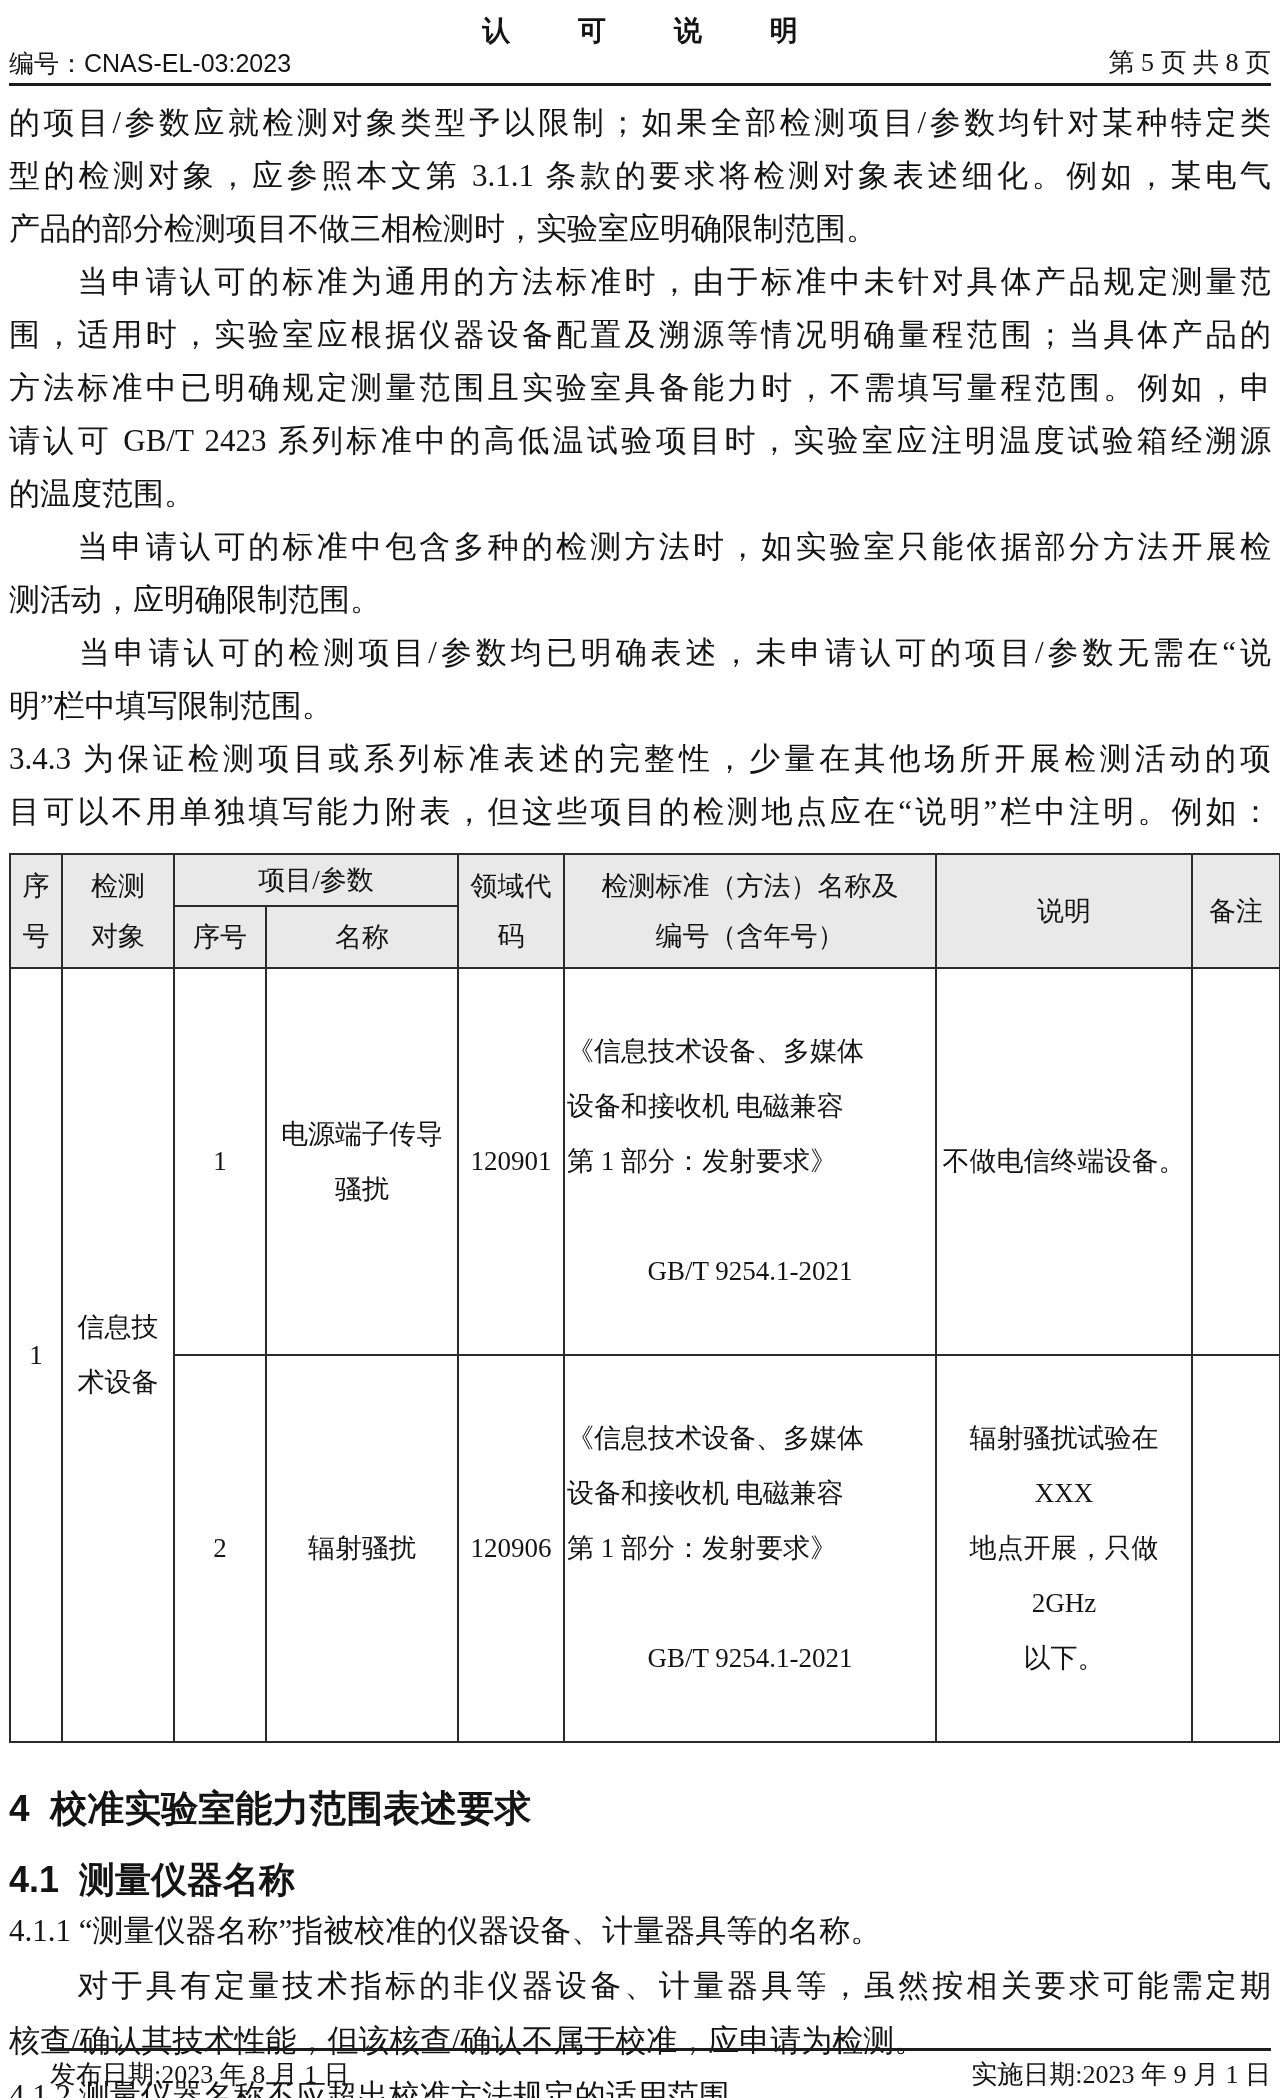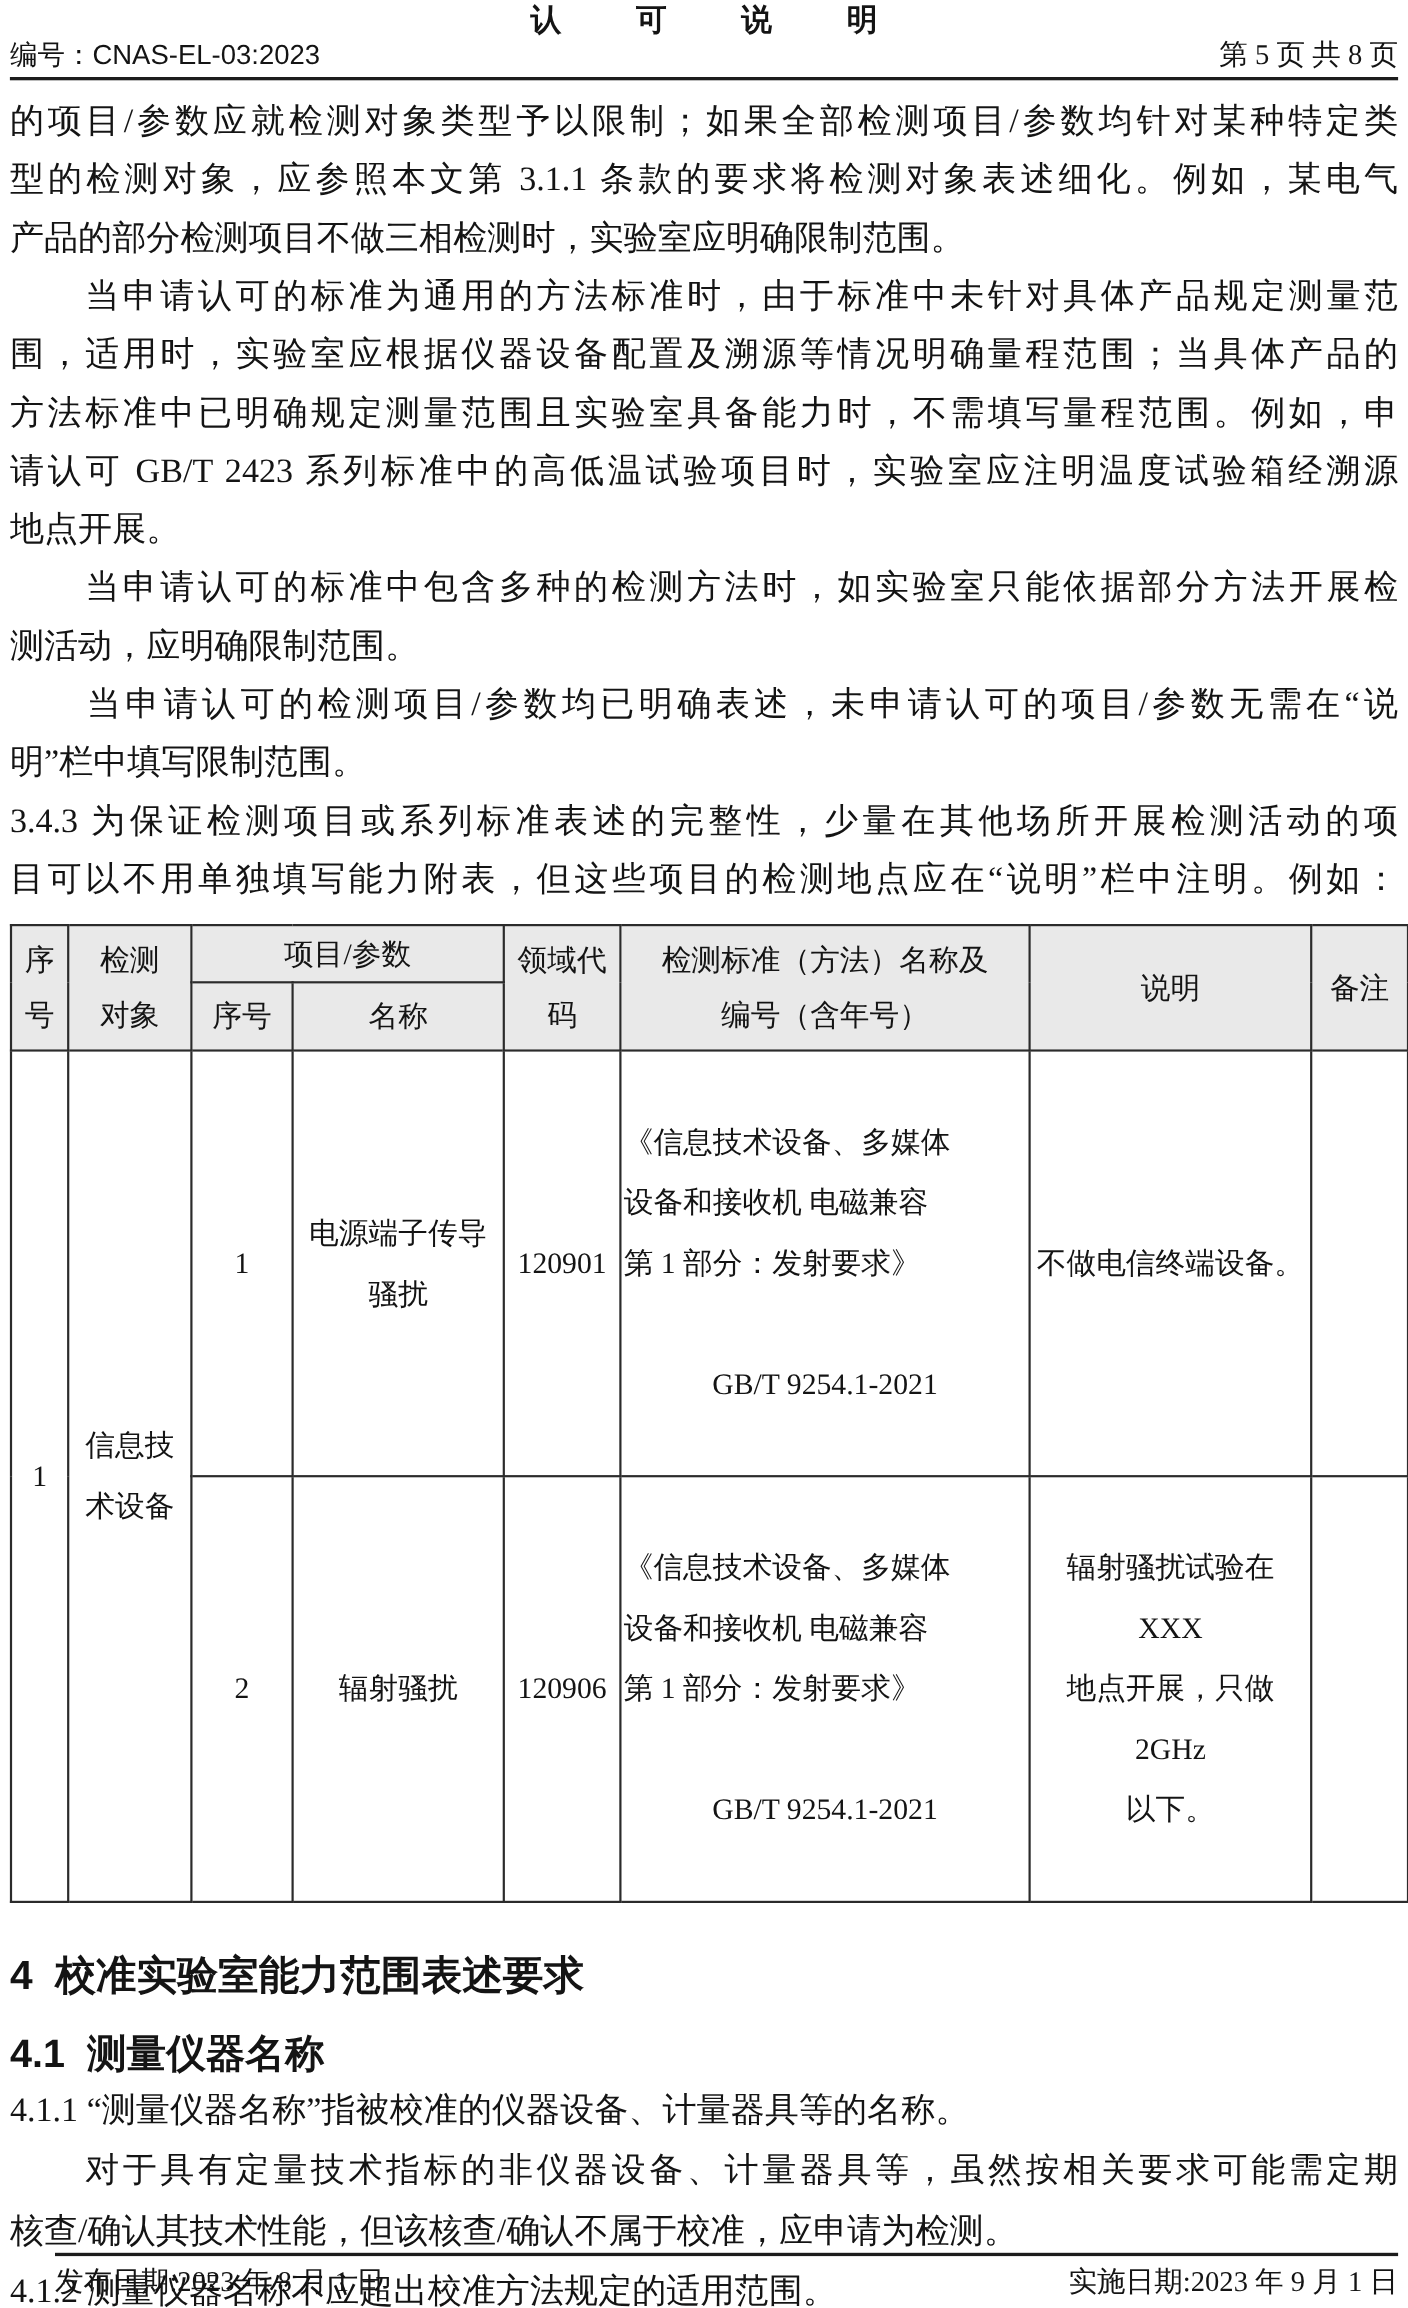--- a/index.html
+++ b/index.html
@@ -14,21 +14,21 @@
     font-family:"Liberation Serif","DejaVu Serif",serif;
   }
   
   .doc-title{
     text-align:center;
     font-family:"Liberation Sans","DejaVu Sans",sans-serif;
     font-weight:bold;
     font-size:28px;
     line-height:34px;
     letter-spacing:30px;
-    padding-top:1px;
+    padding-top:14px;
     text-indent:30px; 
     white-space:pre;
   }
   .meta-row{
     display:flex;
     justify-content:space-between;
     align-items:center;
     font-size:26px;
     line-height:30px;
     padding-bottom:5px;
@@ -116,21 +116,21 @@
   </div>
 
   <div class="textblock">
     <div class="line j">的项目/参数应就检测对象类型予以限制；如果全部检测项目/参数均针对某种特定类</div>
     <div class="line j">型的检测对象，应参照本文第 3.1.1 条款的要求将检测对象表述细化。例如，某电气</div>
     <div class="line">产品的部分检测项目不做三相检测时，实验室应明确限制范围。</div>
     <div class="line j">　　当申请认可的标准为通用的方法标准时，由于标准中未针对具体产品规定测量范</div>
     <div class="line j">围，适用时，实验室应根据仪器设备配置及溯源等情况明确量程范围；当具体产品的</div>
     <div class="line j">方法标准中已明确规定测量范围且实验室具备能力时，不需填写量程范围。例如，申</div>
     <div class="line j">请认可 GB/T 2423 系列标准中的高低温试验项目时，实验室应注明温度试验箱经溯源</div>
-    <div class="line">地点开展。</div>
+    <div class="line">的温度范围。</div>
     <div class="line j">　　当申请认可的标准中包含多种的检测方法时，如实验室只能依据部分方法开展检</div>
     <div class="line">测活动，应明确限制范围。</div>
     <div class="line j">　　当申请认可的检测项目/参数均已明确表述，未申请认可的项目/参数无需在“说</div>
     <div class="line">明”栏中填写限制范围。</div>
     <div class="line j">3.4.3 为保证检测项目或系列标准表述的完整性，少量在其他场所开展检测活动的项</div>
     <div class="line j">目可以不用单独填写能力附表，但这些项目的检测地点应在“说明”栏中注明。例如：</div>
   </div>
 
   <table class="cap">
     <colgroup>

